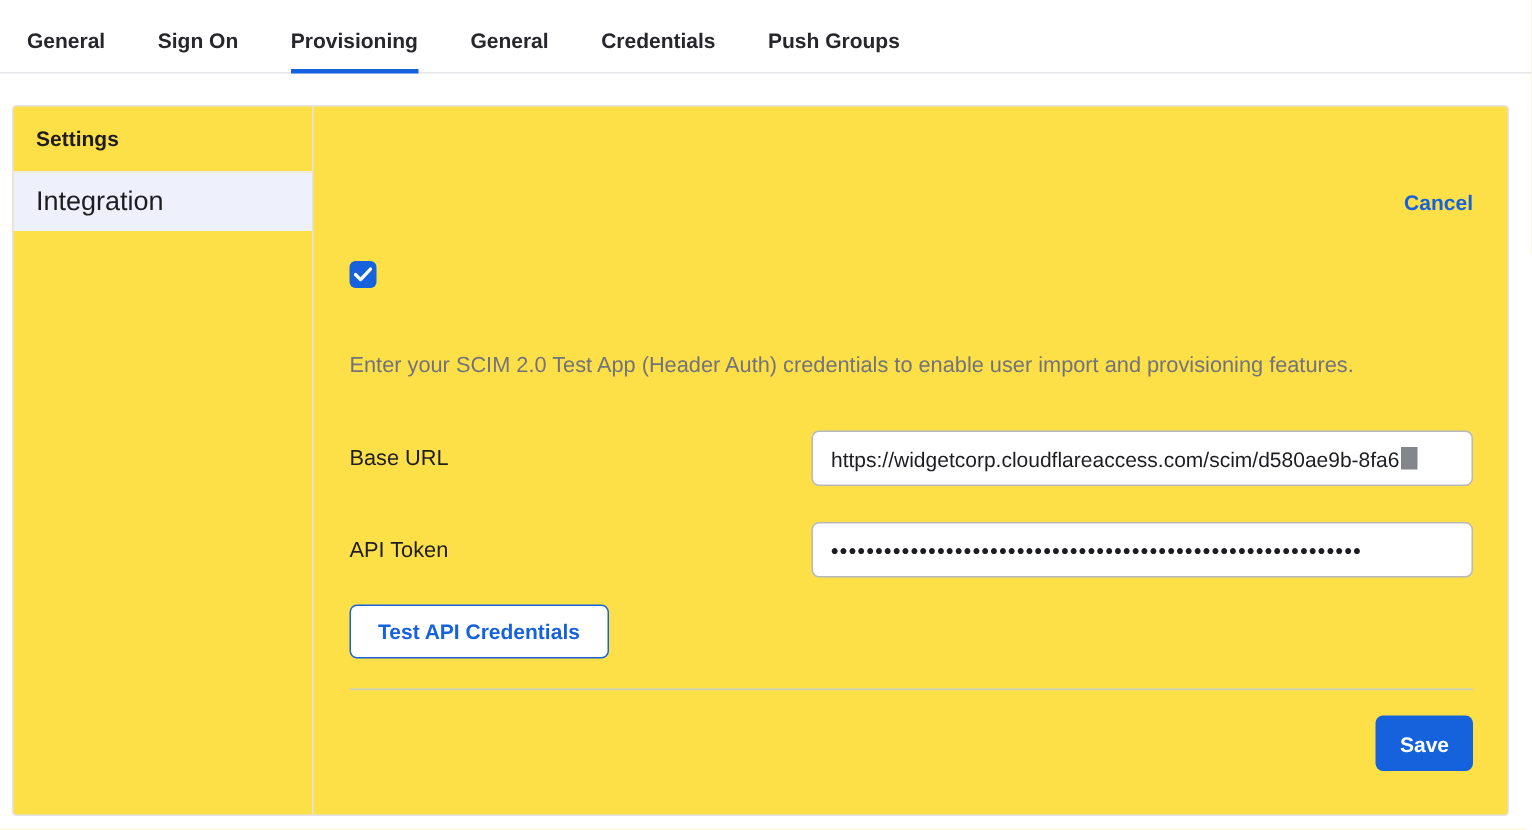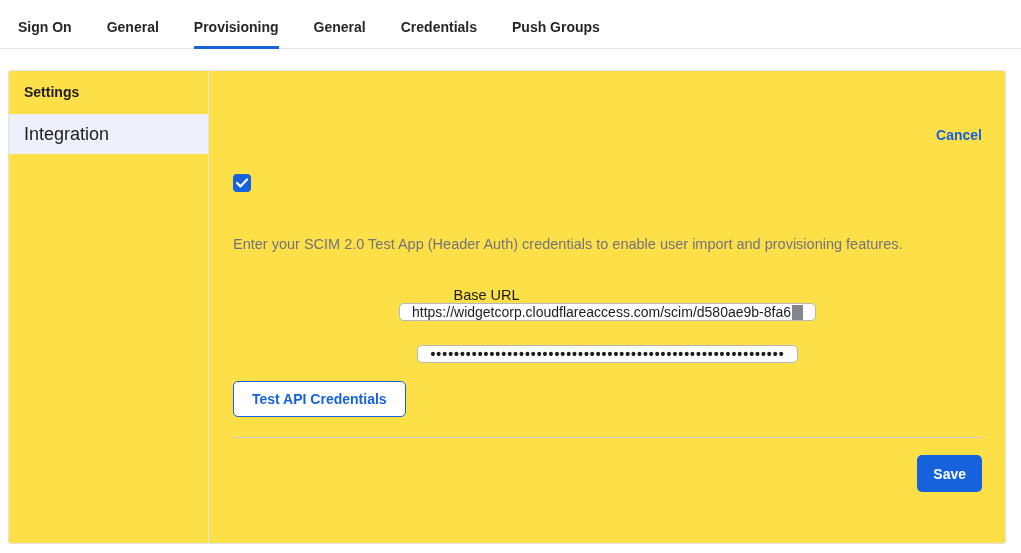--- a/index.html
+++ b/index.html
@@ -108,21 +108,20 @@
   }
   .desc {
     margin-top: 44px;
     font-size: 14.5px;
     color: #73737d;
     line-height: 17px;
   }
   .field-row {
     display: flex;
     align-items: center;
-    flex-direction: column;
   }
   .field-row.base { margin-top: 34px; }
   .field-row.token { margin-top: 24px; }
   .field-label {
     width: 308px;
     flex-shrink: 0;
     font-size: 14.5px;
     color: #1d1d21;
   }
   .input {
@@ -188,22 +187,22 @@
     font-family: "Liberation Sans", sans-serif;
     font-size: 14px;
     font-weight: 700;
     cursor: pointer;
   }
 </style>
 </head>
 <body>
 
 <nav class="tabbar">
+  <div class="tab">General</div>
   <div class="tab">Sign On</div>
-  <div class="tab">General</div>
   <div class="tab active">Provisioning</div>
   <div class="tab">General</div>
   <div class="tab">Credentials</div>
   <div class="tab">Push Groups</div>
 </nav>
 
 <div class="panel">
 
   <aside class="sidebar">
     <div class="side-header">Settings</div>
@@ -228,20 +227,21 @@
 
     <div class="field-row base">
       <label class="field-label">Base URL</label>
       <div class="input">
         <span class="input-text">https://widgetcorp.cloudflareaccess.com/scim/d580ae9b-8fa6</span>
         <span class="sel-block"></span>
       </div>
     </div>
 
     <div class="field-row token">
+      <label class="field-label">API Token</label>
       <div class="input">
         <span class="input-text masked">••••••••••••••••••••••••••••••••••••••••••••••••••••••••••••</span>
       </div>
     </div>
 
     <div class="test-row">
       <button class="test-btn">Test API Credentials</button>
     </div>
 
     <hr class="divider">

